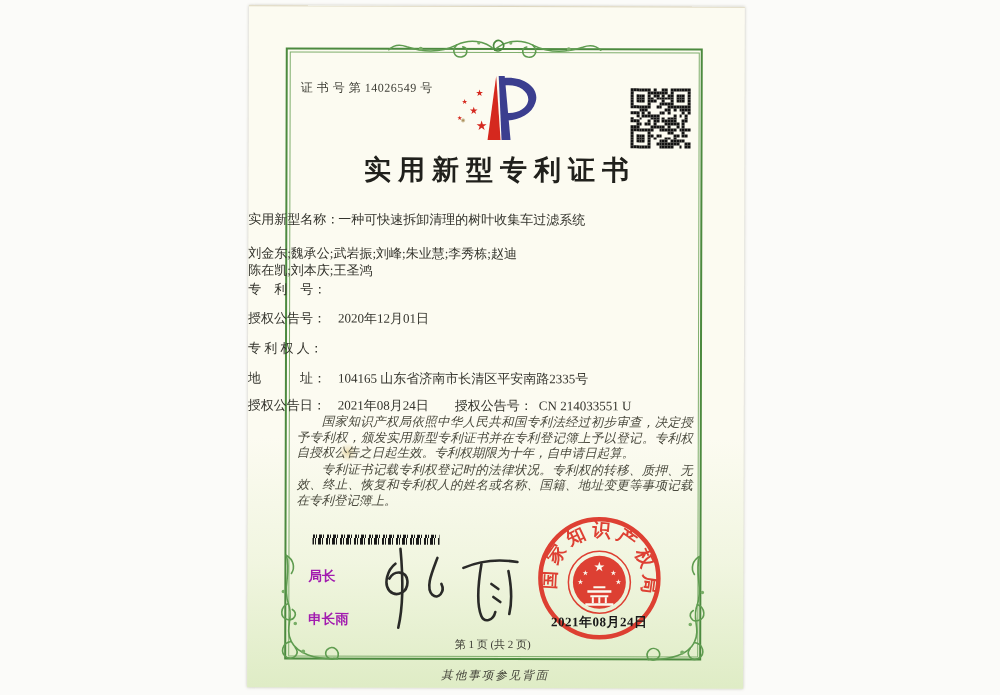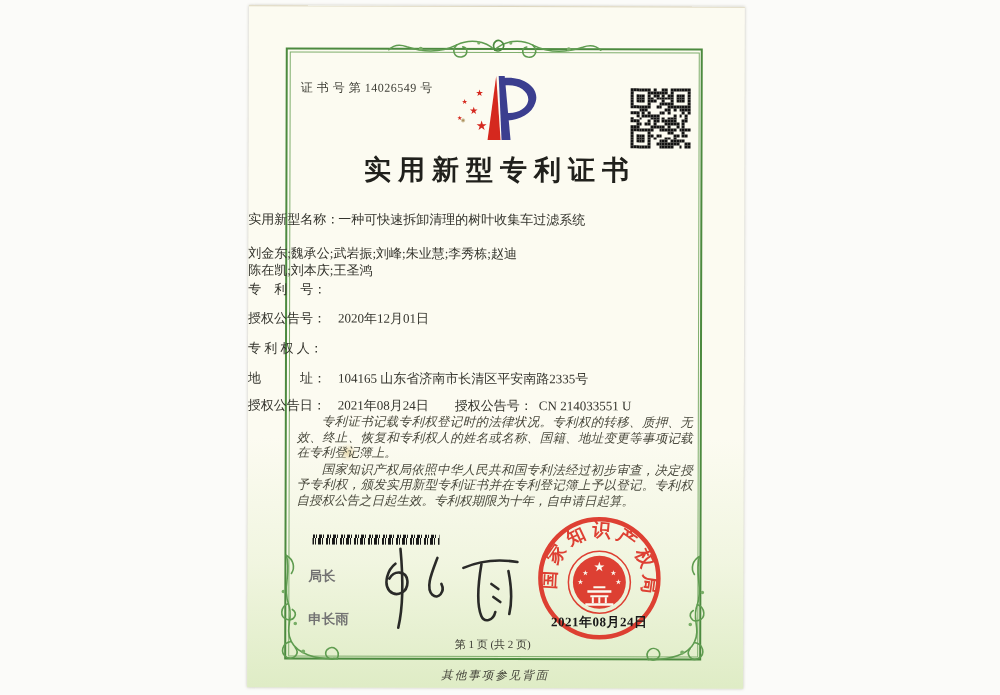--- a/index.html
+++ b/index.html
@@ -80,21 +80,21 @@
 
   
   .barcode {
     position:absolute; left:65px; top:529px; width:127px; height:10px;
     background:repeating-linear-gradient(90deg,
       #191919 0 2px, transparent 2px 3px,
       #191919 3px 4px, transparent 4px 6px,
       #191919 6px 9px, transparent 9px 10px,
       #191919 10px 11px, transparent 11px 14px);
   }
-  .commissioner { position:absolute; left:61px; top:562px; font-size:13.5px; font-weight:600; color:#737373; }
+  .commissioner { position:absolute; left:61px; top:562px; font-size:13.5px; font-weight:600; color:#a21caf; }
   .commissioner .c-name { margin-top:25px; }
   .signature { position:absolute; left:118px; top:538px; }
   .seal { position:absolute; left:288px; top:508px; opacity:.95; }
   .seal-date {
     position:absolute; left:284px; top:607px; width:136px; text-align:center;
     font-size:13px; font-weight:700; color:#191919; letter-spacing:.5px;
   }
   .page-info {
     position:absolute; left:37px; width:417px; top:631px;
     text-align:center; font-size:11px; color:#3a3a32;
@@ -656,22 +656,22 @@
     <div class="row row-grant">
       <span class="lab">授权公告日：</span>
       <span>2021年08月24日</span>
       <span class="grant-no-pair">
         <span class="lab2">授权公告号：</span>
         <span>CN 214033551 U</span>
       </span>
     </div>
 
     <div class="body-text">
+      <p>国家知识产权局依照中华人民共和国专利法经过初步审查，决定授予专利权，颁发实用新型专利证书并在专利登记簿上予以登记。专利权自授权公告之日起生效。专利权期限为十年，自申请日起算。</p>
       <p>专利证书记载专利权登记时的法律状况。专利权的转移、质押、无效、终止、恢复和专利权人的姓名或名称、国籍、地址变更等事项记载在专利登记簿上。</p>
-      <p>国家知识产权局依照中华人民共和国专利法经过初步审查，决定授予专利权，颁发实用新型专利证书并在专利登记簿上予以登记。专利权自授权公告之日起生效。专利权期限为十年，自申请日起算。</p>
     </div>
 
     <div class="barcode"></div>
 
     <div class="commissioner">
       <div class="c-title">局长</div>
       <div class="c-name">申长雨</div>
     </div>
 
     <svg class="signature" width="170" height="88" viewBox="0 0 170 88">

